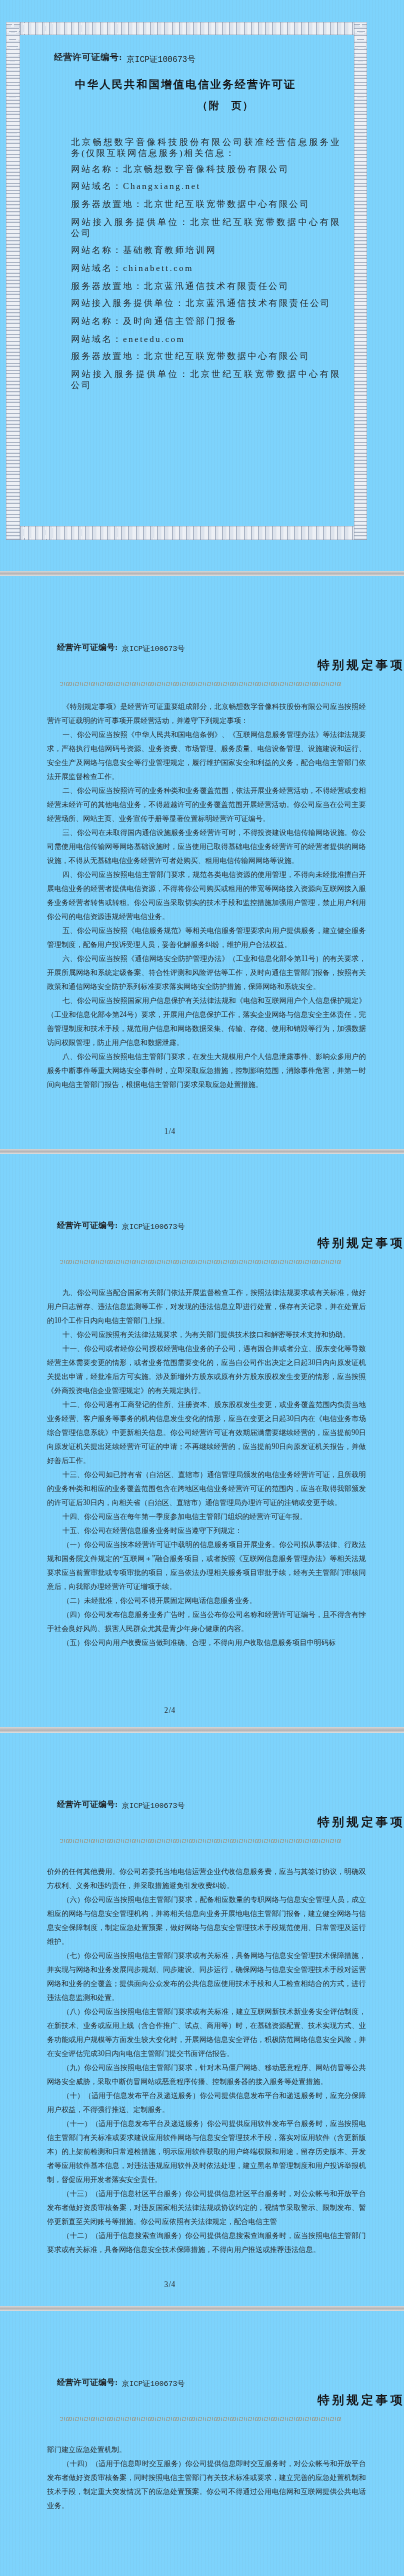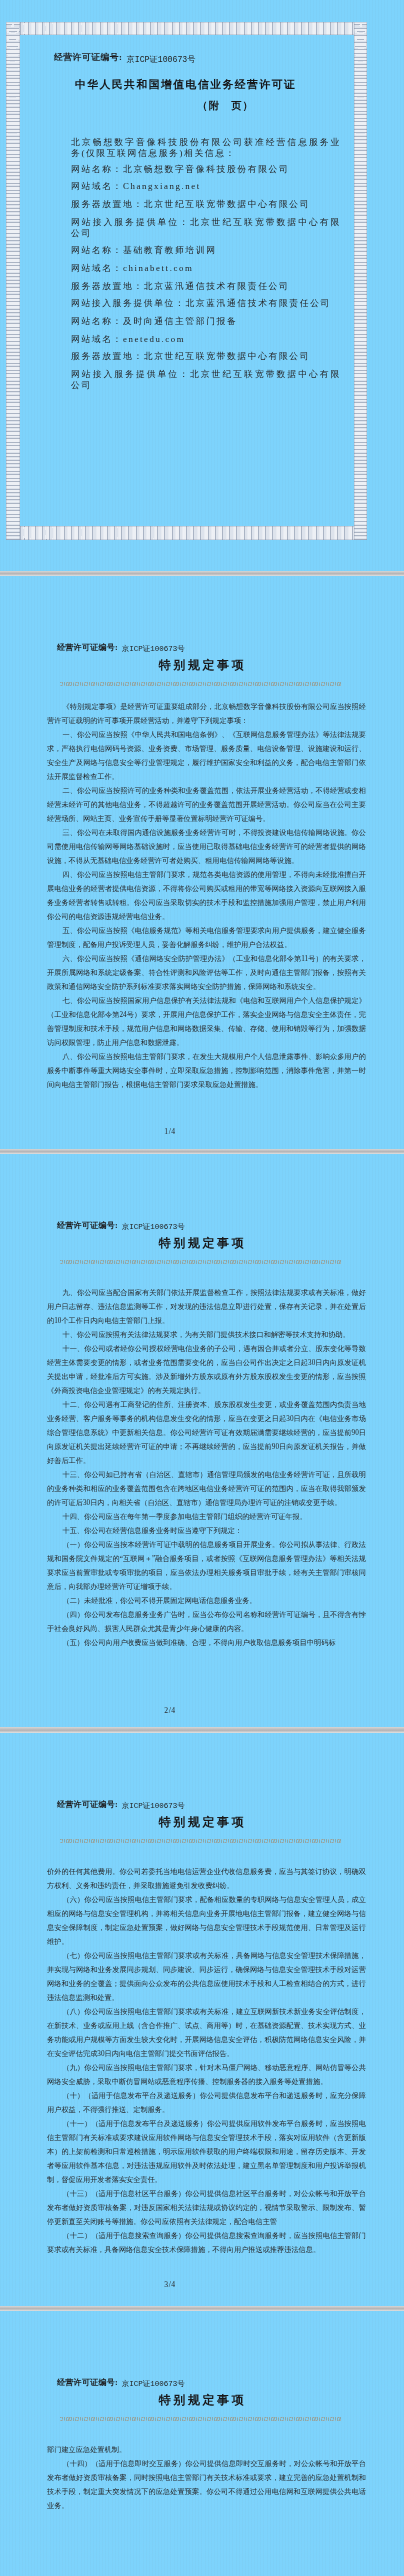--- a/index.html
+++ b/index.html
@@ -34,21 +34,21 @@
     font-size:8.8px;letter-spacing:1.6px;line-height:11px;color:#242426;text-align:justify;}
   .p1-body p{margin:0 0 6.7px 0;}
   .p1-body p.intro{margin-bottom:4.6px;}
   
   .pp{height:573px;}
   .p5{height:562px;}
   .sp-head{position:absolute;left:57px;top:66px;white-space:nowrap;}
   .sp-head .lbl{font-size:8px;font-weight:bold;color:#1d1d1f;letter-spacing:0.3px;}
   .sp-head .num{font-size:7.5px;color:#222;margin-left:3.6px;position:relative;top:1px;
     font-family:"Liberation Mono","DejaVu Sans Mono",monospace;}
-  .sp-title{position:absolute;left:0;width:405px;top:81px;text-align:center;
+  .sp-title{position:absolute;left:0;width:405px;top:81px;text-align:right;
     font-size:12px;font-weight:bold;letter-spacing:2.6px;color:#19191b;margin:0;}
   .zigzag{position:absolute;top:106px;left:60px;width:281px;height:4.1px;opacity:.75;
     background:
       repeating-linear-gradient(105deg,#8f9a92 0 0.8px,rgba(0,0,0,0) 0.8px 2.2px),
       repeating-linear-gradient(75deg,#a5aea7 0 0.8px,rgba(0,0,0,0) 0.8px 2.2px);}
   .sp-body{position:absolute;left:47px;top:124px;width:319px;
     font-size:7.2px;line-height:14px;color:#262628;text-align:justify;}
   .shift .sp-body{top:132px;}
   .sp-body p{margin:0;text-indent:2.15em;}
   .sp-body p.noindent{text-indent:0;}

